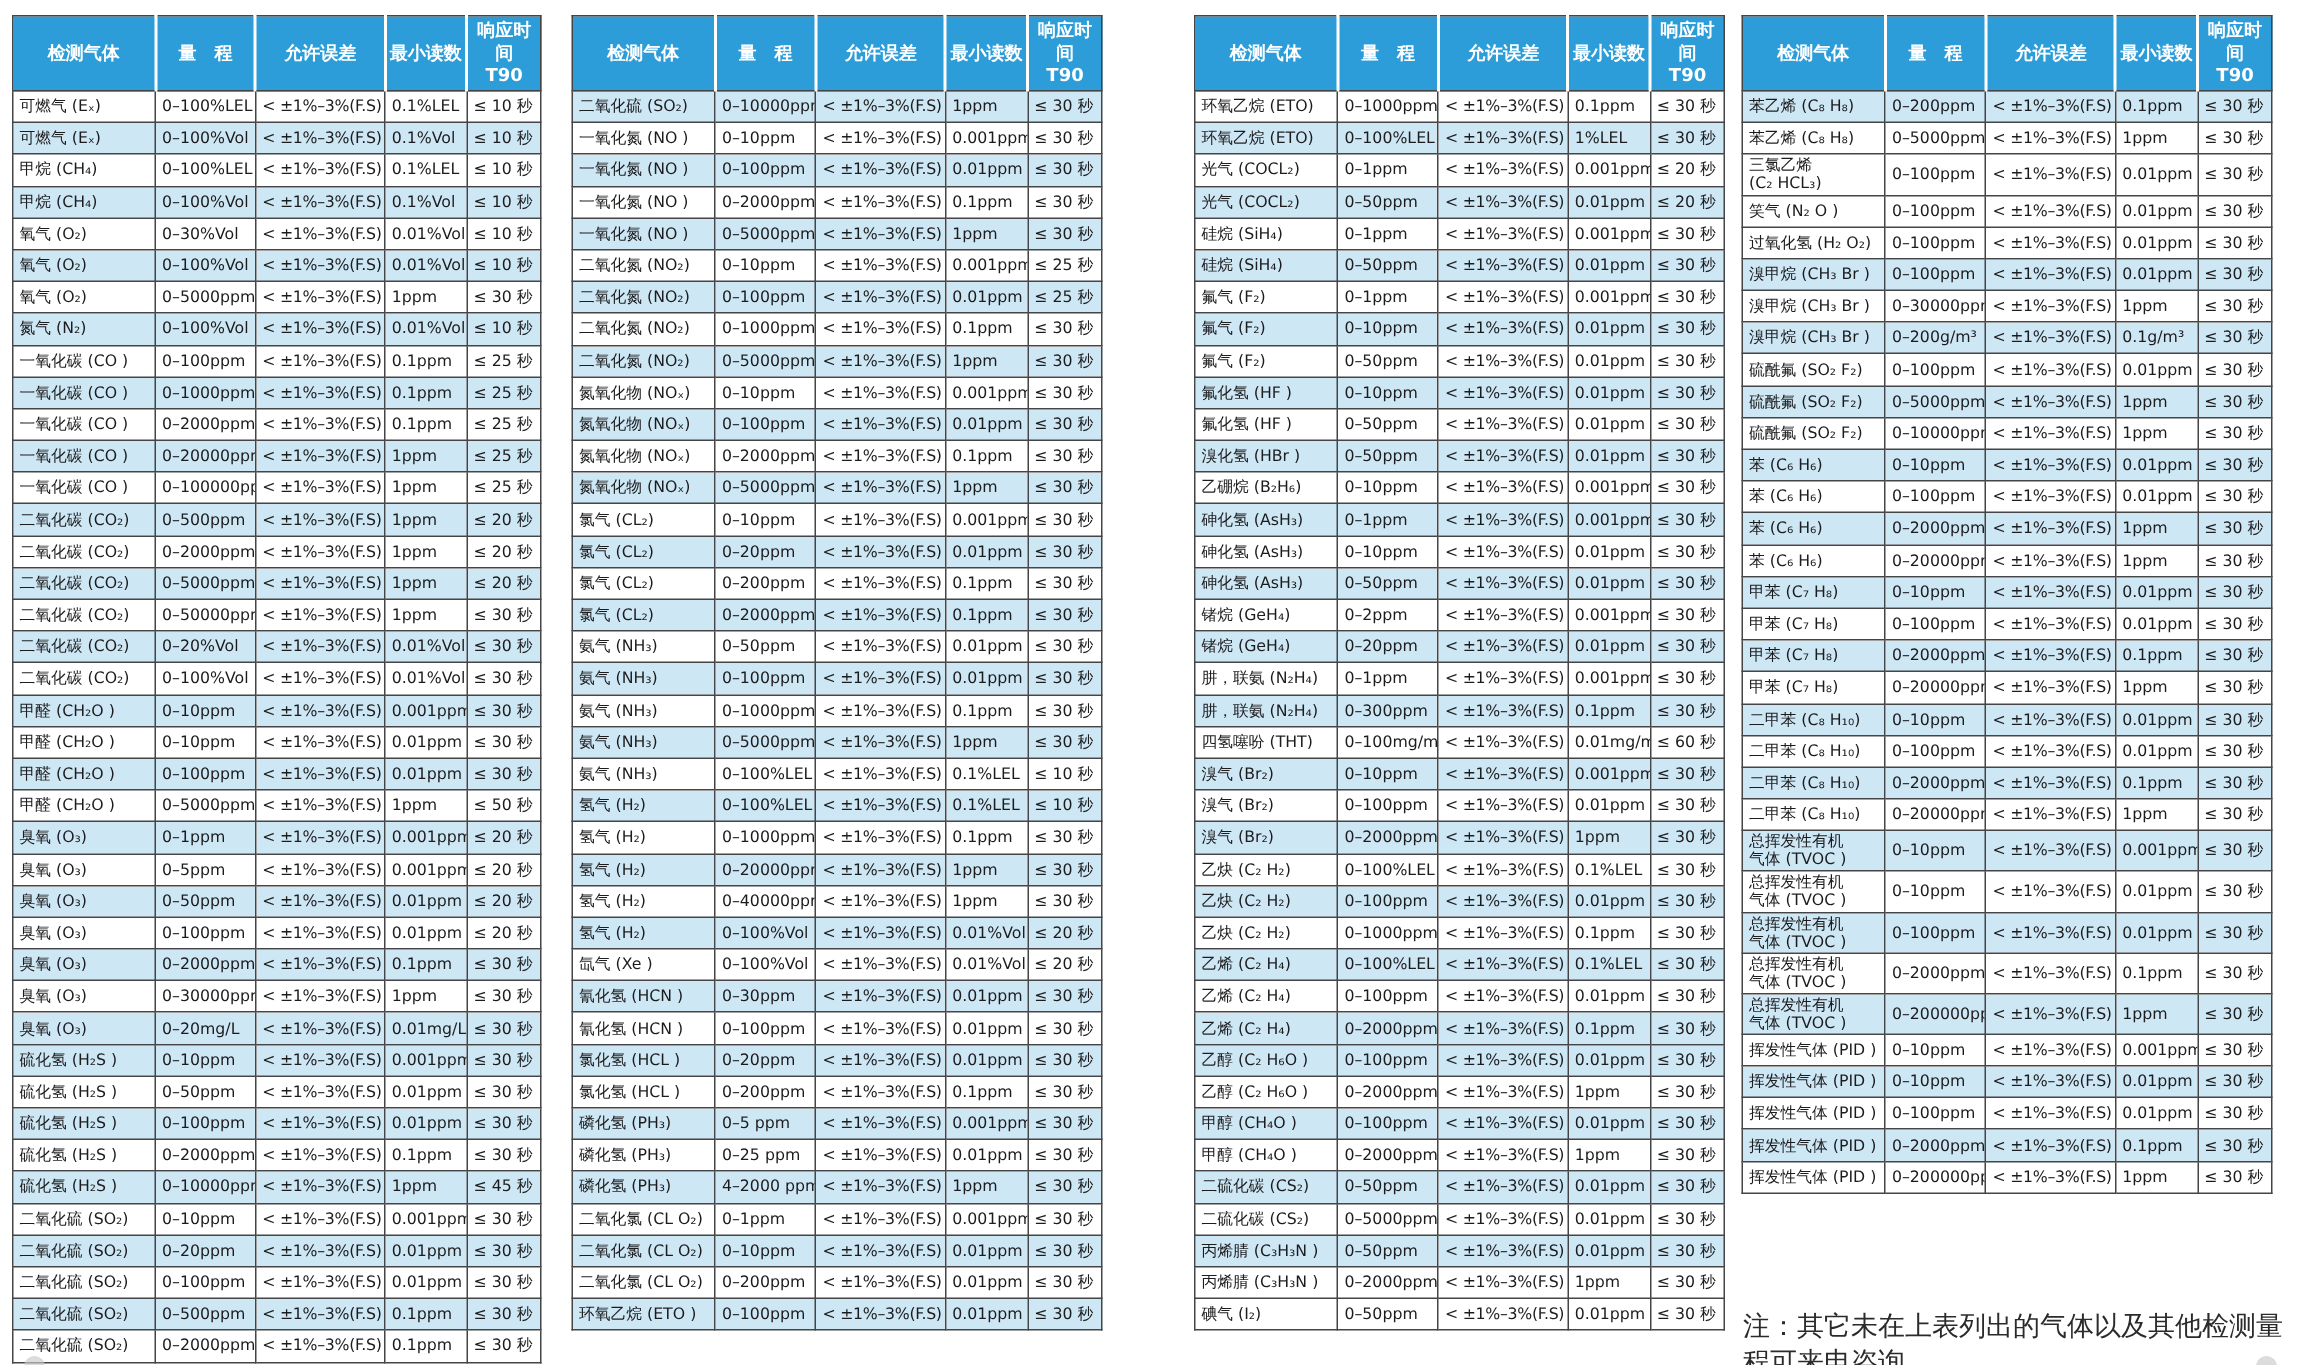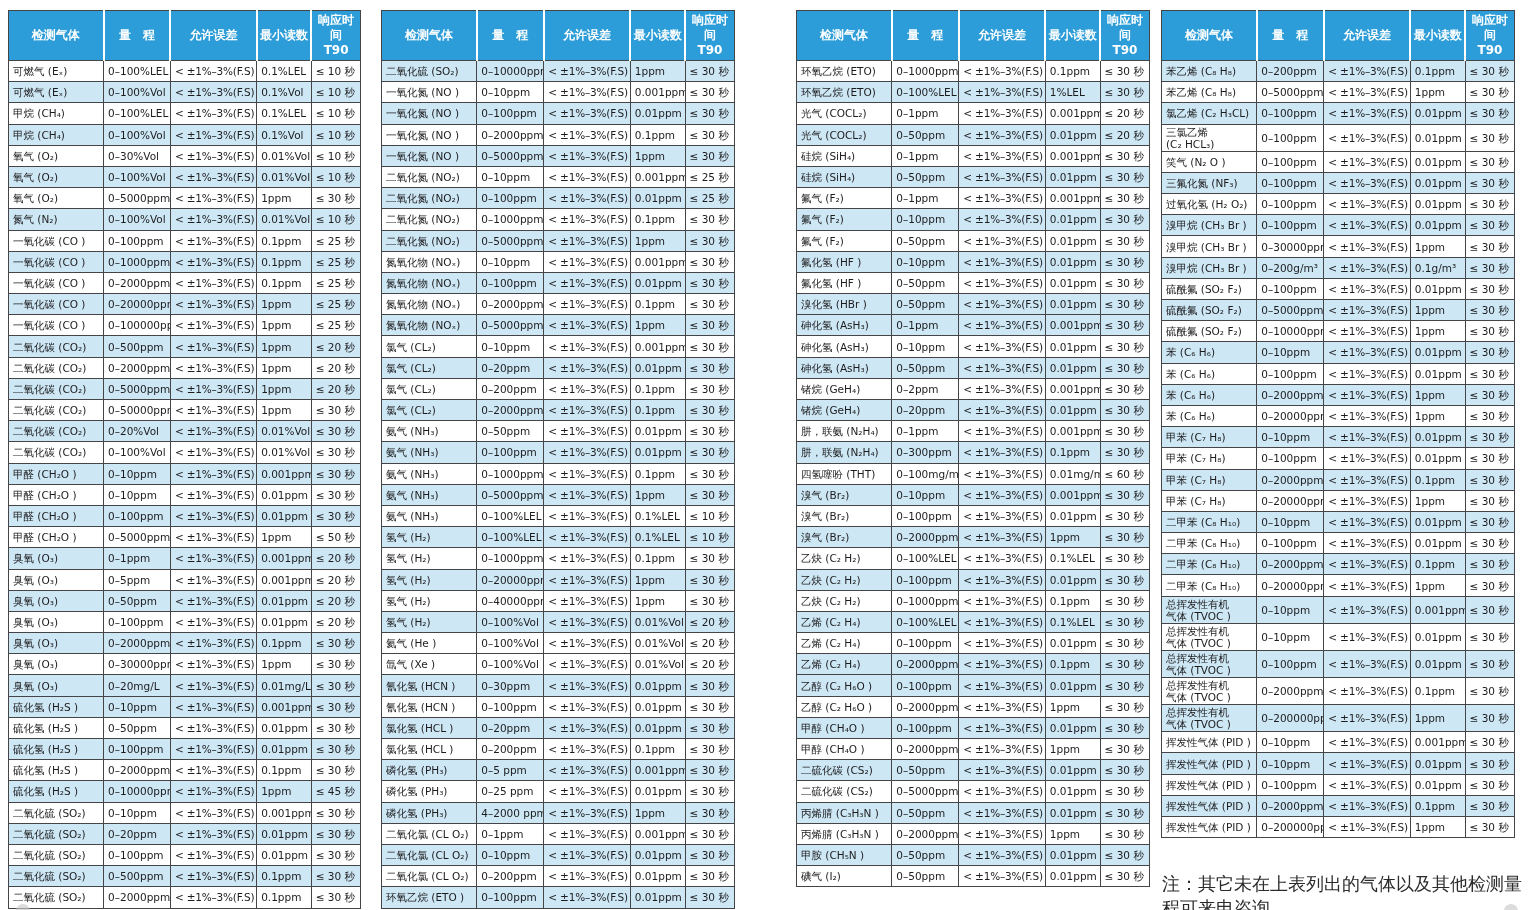--- a/index.html
+++ b/index.html
@@ -555,27 +555,20 @@
           <td class="c4">≤ 30 秒</td>
         </tr>
         <tr class="alt">
           <td class="c0">氢气 (H₂)</td>
           <td class="c1">0–100%Vol</td>
           <td class="c2">&lt; ±1%–3%(F.S)</td>
           <td class="c3">0.01%Vol</td>
           <td class="c4">≤ 20 秒</td>
         </tr>
         <tr>
-          <td class="c0">氦气 (He )</td>
-          <td class="c1">0–100%Vol</td>
-          <td class="c2">&lt; ±1%–3%(F.S)</td>
-          <td class="c3">0.01%Vol</td>
-          <td class="c4">≤ 20 秒</td>
-        </tr>
-        <tr>
           <td class="c0">氙气 (Xe )</td>
           <td class="c1">0–100%Vol</td>
           <td class="c2">&lt; ±1%–3%(F.S)</td>
           <td class="c3">0.01%Vol</td>
           <td class="c4">≤ 20 秒</td>
         </tr>
         <tr class="alt">
           <td class="c0">氰化氢 (HCN )</td>
           <td class="c1">0–30ppm</td>
           <td class="c2">&lt; ±1%–3%(F.S)</td>
@@ -752,20 +745,27 @@
           <td class="c3">0.01ppm</td>
           <td class="c4">≤ 30 秒</td>
         </tr>
         <tr class="alt">
           <td class="c0">溴化氢 (HBr )</td>
           <td class="c1">0–50ppm</td>
           <td class="c2">&lt; ±1%–3%(F.S)</td>
           <td class="c3">0.01ppm</td>
           <td class="c4">≤ 30 秒</td>
         </tr>
+        <tr>
+          <td class="c0">乙硼烷 (B₂H₆)</td>
+          <td class="c1">0–10ppm</td>
+          <td class="c2">&lt; ±1%–3%(F.S)</td>
+          <td class="c3">0.001ppm</td>
+          <td class="c4">≤ 30 秒</td>
+        </tr>
         <tr class="alt">
           <td class="c0">砷化氢 (AsH₃)</td>
           <td class="c1">0–1ppm</td>
           <td class="c2">&lt; ±1%–3%(F.S)</td>
           <td class="c3">0.001ppm</td>
           <td class="c4">≤ 30 秒</td>
         </tr>
         <tr>
           <td class="c0">砷化氢 (AsH₃)</td>
           <td class="c1">0–10ppm</td>
@@ -925,27 +925,20 @@
           <td class="c1">0–50ppm</td>
           <td class="c2">&lt; ±1%–3%(F.S)</td>
           <td class="c3">0.01ppm</td>
           <td class="c4">≤ 30 秒</td>
         </tr>
         <tr>
           <td class="c0">丙烯腈 (C₃H₃N )</td>
           <td class="c1">0–2000ppm</td>
           <td class="c2">&lt; ±1%–3%(F.S)</td>
           <td class="c3">1ppm</td>
-          <td class="c4">≤ 30 秒</td>
-        </tr>
-        <tr class="alt">
-          <td class="c0">甲胺 (CH₅N )</td>
-          <td class="c1">0–50ppm</td>
-          <td class="c2">&lt; ±1%–3%(F.S)</td>
-          <td class="c3">0.01ppm</td>
           <td class="c4">≤ 30 秒</td>
         </tr>
         <tr>
           <td class="c0">碘气 (I₂)</td>
           <td class="c1">0–50ppm</td>
           <td class="c2">&lt; ±1%–3%(F.S)</td>
           <td class="c3">0.01ppm</td>
           <td class="c4">≤ 30 秒</td>
         </tr>
       </tbody>
@@ -978,44 +971,30 @@
           <td class="c3">0.1ppm</td>
           <td class="c4">≤ 30 秒</td>
         </tr>
         <tr>
           <td class="c0">苯乙烯 (C₈ H₈)</td>
           <td class="c1">0–5000ppm</td>
           <td class="c2">&lt; ±1%–3%(F.S)</td>
           <td class="c3">1ppm</td>
           <td class="c4">≤ 30 秒</td>
         </tr>
-        <tr class="alt">
-          <td class="c0">氯乙烯 (C₂ H₃CL)</td>
-          <td class="c1">0–100ppm</td>
-          <td class="c2">&lt; ±1%–3%(F.S)</td>
-          <td class="c3">0.01ppm</td>
-          <td class="c4">≤ 30 秒</td>
-        </tr>
         <tr>
           <td class="c0">三氯乙烯
 (C₂ HCL₃)</td>
           <td class="c1">0–100ppm</td>
           <td class="c2">&lt; ±1%–3%(F.S)</td>
           <td class="c3">0.01ppm</td>
           <td class="c4">≤ 30 秒</td>
         </tr>
         <tr>
           <td class="c0">笑气 (N₂ O )</td>
-          <td class="c1">0–100ppm</td>
-          <td class="c2">&lt; ±1%–3%(F.S)</td>
-          <td class="c3">0.01ppm</td>
-          <td class="c4">≤ 30 秒</td>
-        </tr>
-        <tr class="alt">
-          <td class="c0">三氟化氮 (NF₃)</td>
           <td class="c1">0–100ppm</td>
           <td class="c2">&lt; ±1%–3%(F.S)</td>
           <td class="c3">0.01ppm</td>
           <td class="c4">≤ 30 秒</td>
         </tr>
         <tr>
           <td class="c0">过氧化氢 (H₂ O₂)</td>
           <td class="c1">0–100ppm</td>
           <td class="c2">&lt; ±1%–3%(F.S)</td>
           <td class="c3">0.01ppm</td>

